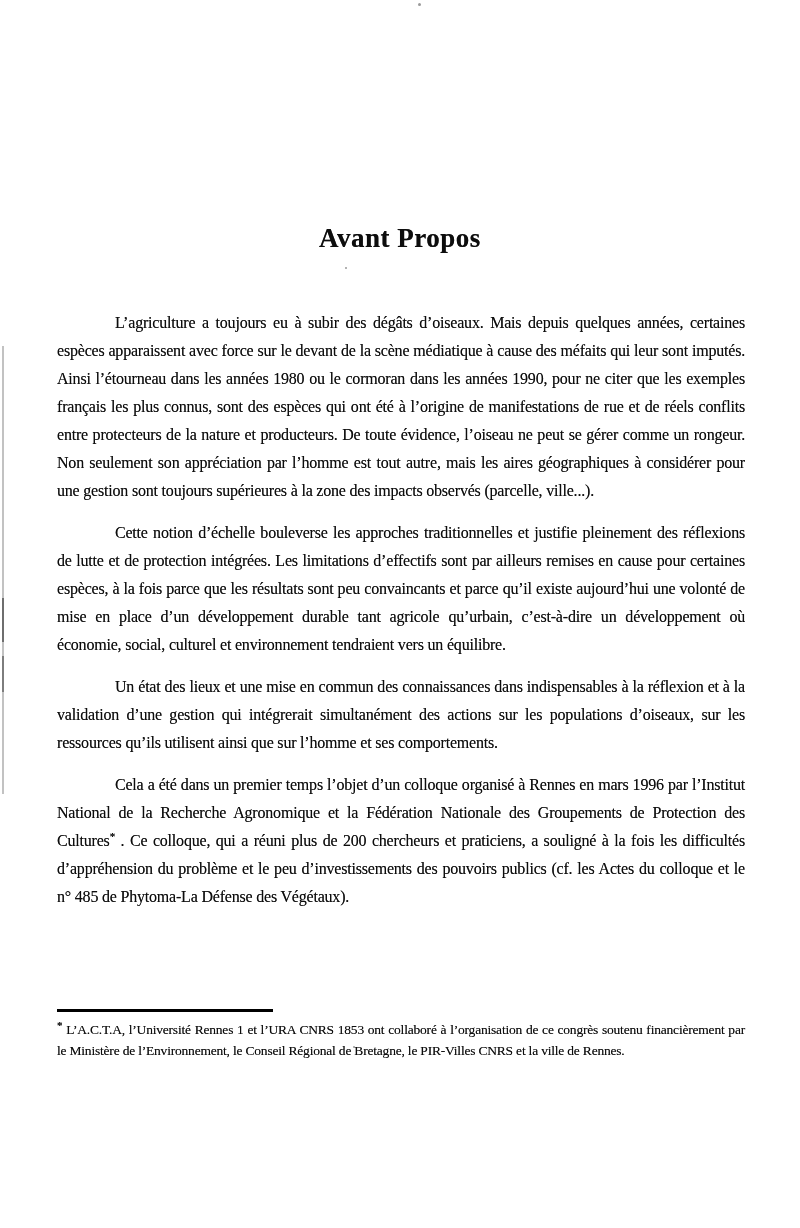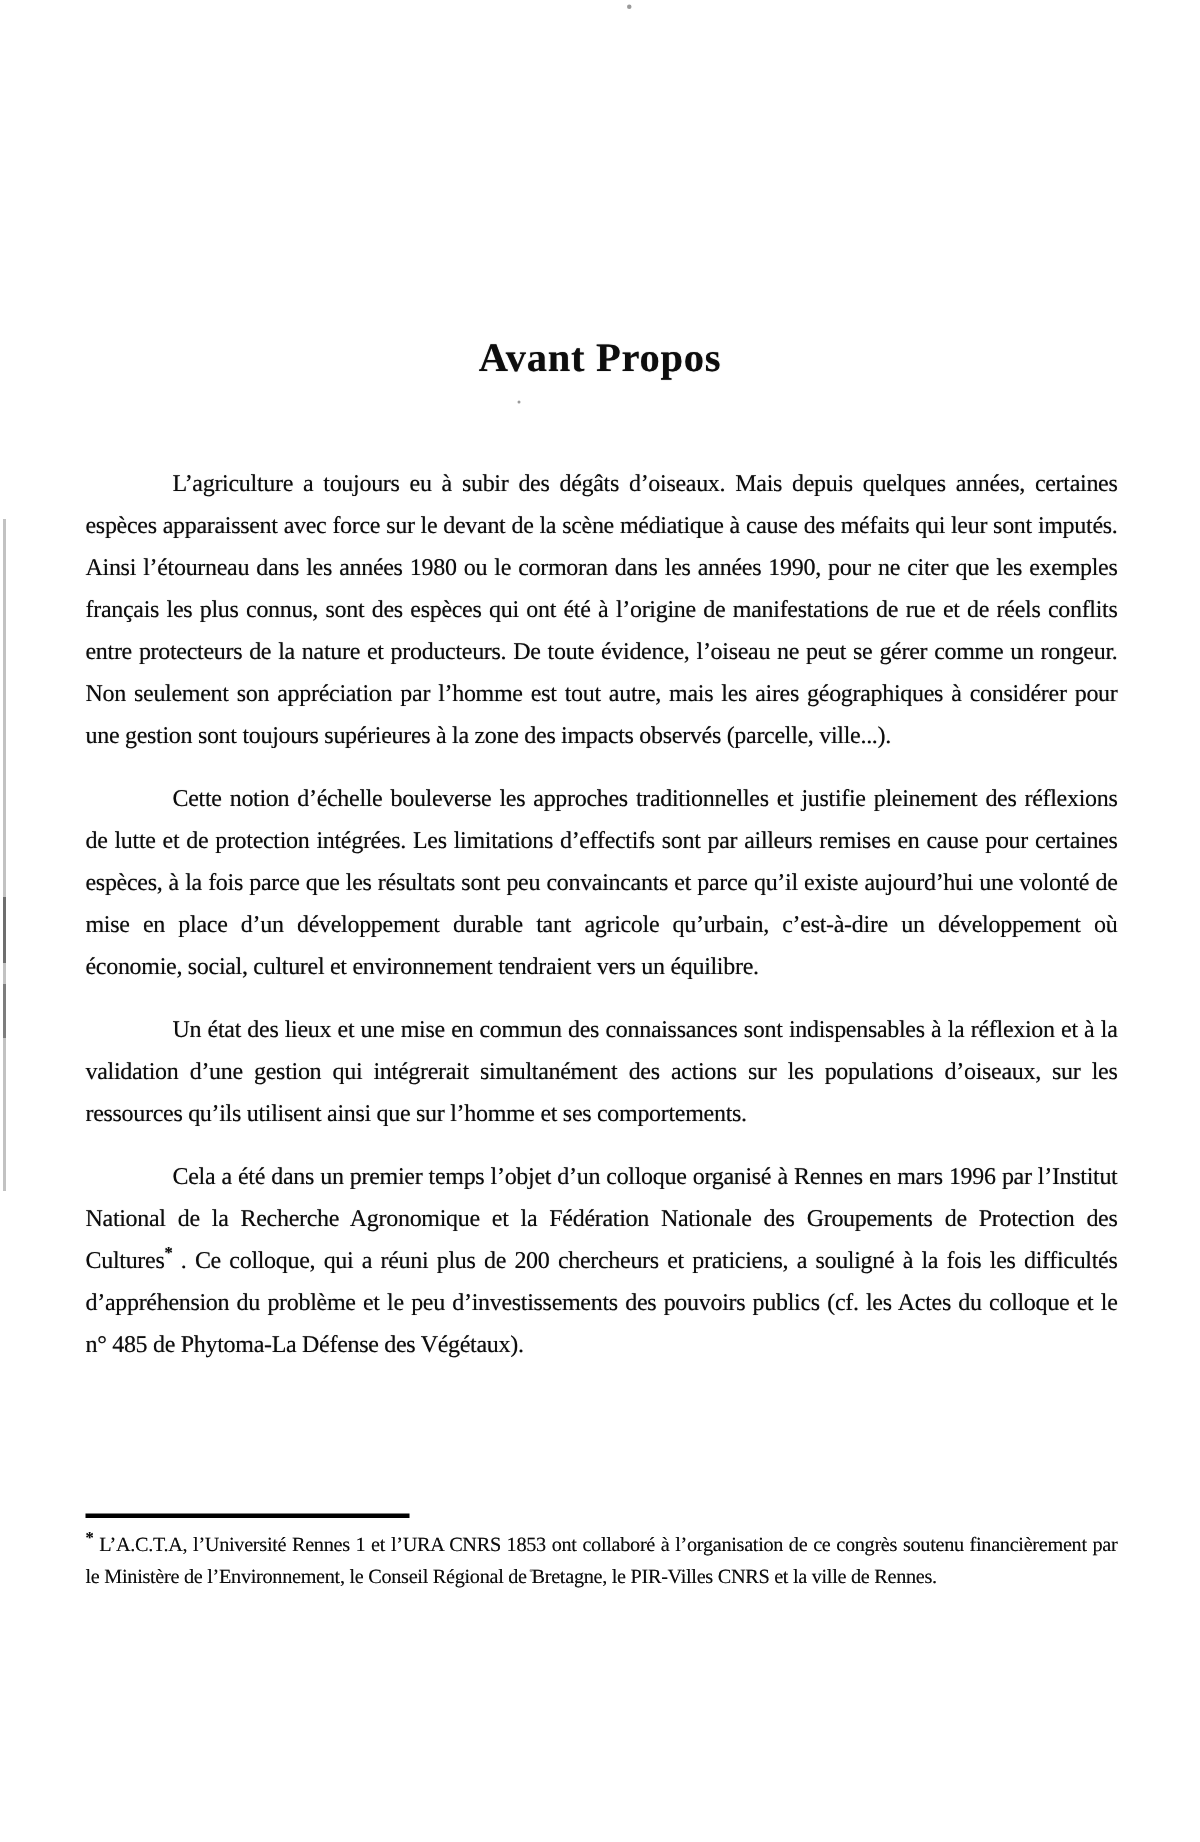--- a/index.html
+++ b/index.html
@@ -102,21 +102,21 @@
   <div class="scan-line-dark-b"></div>
   <div class="speck speck-1"></div>
   <div class="speck speck-2"></div>
   <div class="speck speck-3"></div>
 
   <h1 class="doc-title">Avant Propos</h1>
 
   <div class="body-text">
     <p class="para">L’agriculture a toujours eu à subir des dégâts d’oiseaux. Mais depuis quelques années, certaines espèces apparaissent avec force sur le devant de la scène médiatique à cause des méfaits qui leur sont imputés. Ainsi l’étourneau dans les années 1980 ou le cormoran dans les années 1990, pour ne citer que les exemples français les plus connus,  sont des espèces qui ont été à l’origine de manifestations de rue et de réels conflits entre protecteurs de la nature et producteurs. De toute évidence, l’oiseau ne peut se gérer comme un rongeur. Non seulement son appréciation par l’homme est tout autre, mais les aires géographiques à considérer pour une gestion sont toujours supérieures à la zone des impacts observés (parcelle, ville...).</p>
     <p class="para">Cette notion d’échelle bouleverse les approches traditionnelles et justifie pleinement des réflexions de lutte et de protection intégrées. Les limitations d’effectifs sont par ailleurs remises en cause pour certaines espèces, à la fois parce que les résultats sont peu convaincants et parce qu’il existe aujourd’hui une volonté de mise en place d’un développement durable tant agricole qu’urbain, c’est-à-dire un développement où économie, social, culturel et environnement tendraient vers un équilibre.</p>
-    <p class="para">Un état des lieux et une mise en commun des connaissances sont indispensables à la réflexion et à la validation d’une gestion qui intégrerait simultanément des actions sur les populations d’oiseaux, sur les ressources qu’ils utilisent ainsi que sur l’homme et ses comportements.</p>
+    <p class="para">Un état des lieux et une mise en commun des connaissances dans indispensables à la réflexion et à la validation d’une gestion qui intégrerait simultanément des actions sur les populations d’oiseaux, sur les ressources qu’ils utilisent ainsi que sur l’homme et ses comportements.</p>
     <p class="para"><span>Cela a été dans un premier temps l’objet d’un colloque organisé à Rennes en mars 1996 par l’Institut National de la Recherche Agronomique et la Fédération Nationale des Groupements de Protection des Cultures</span><sup class="fn-marker">*</sup><span> . Ce colloque, qui a réuni plus de 200 chercheurs et praticiens, a souligné à la fois les difficultés d’appréhension du problème et le peu d’investissements des pouvoirs publics (cf. les Actes du colloque et le n° 485 de Phytoma-La Défense des Végétaux).</span></p>
   </div>
 
   <div class="footnote">
     <div class="footnote-rule"></div>
     <div class="footnote-text"><sup class="fn-marker">*</sup><span> L’A.C.T.A, l’Université Rennes 1 et l’URA CNRS 1853 ont collaboré à l’organisation de ce congrès soutenu financièrement par le Ministère de l’Environnement, le Conseil Régional de Bretagne, le PIR-Villes CNRS et la ville de Rennes.</span></div>
   </div>
 
 </div>
 

